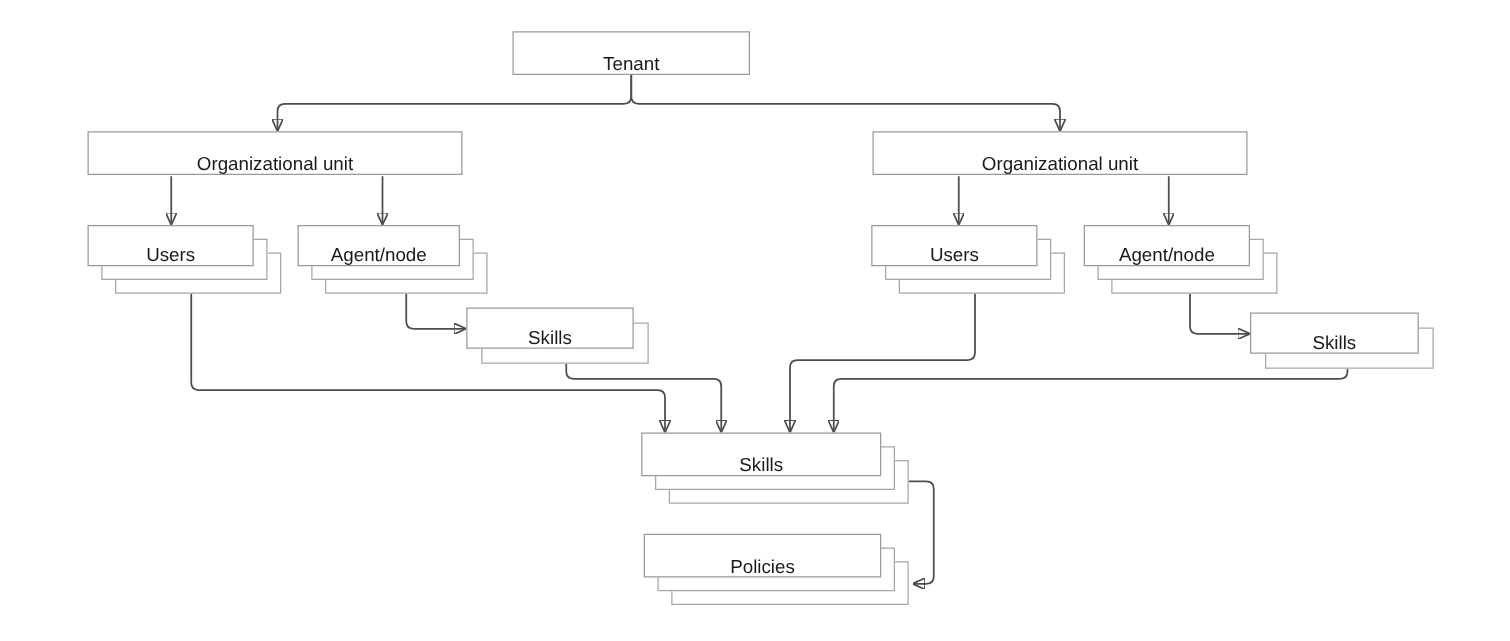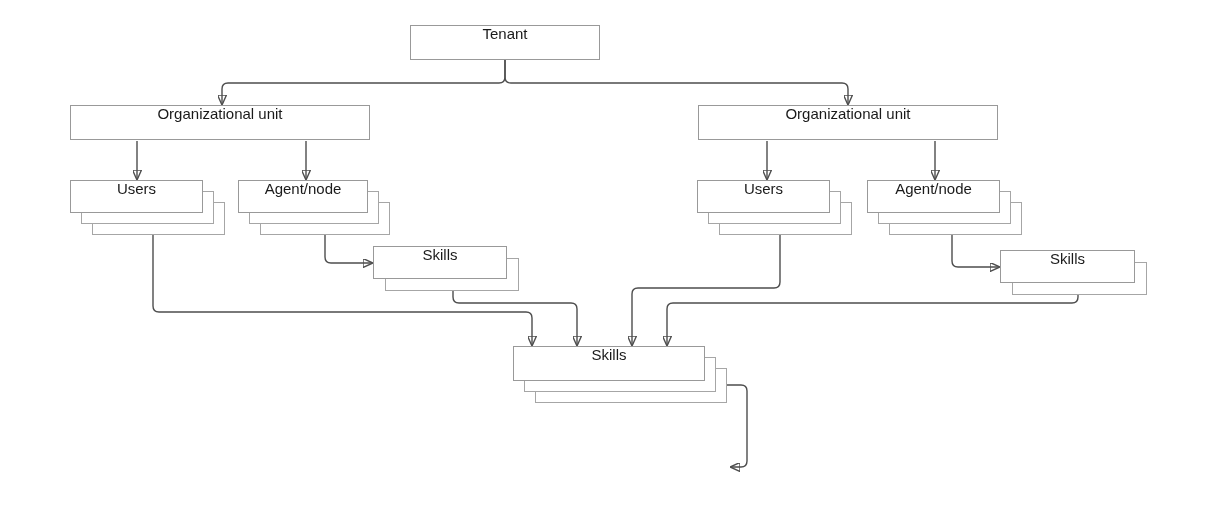--- a/index.html
+++ b/index.html
@@ -18,21 +18,21 @@
     background:#ffffff;border:1px solid #a6a6a6;
     box-sizing:border-box;
   }
   .stack3 .l2{transform:translate(22px,22px);}
   .stack3 .l1{transform:translate(11px,11px);}
   .stack2 .l1{transform:translate(12px,12px);}
   .node .main{
     position:absolute;left:0;top:0;right:0;bottom:0;
     background:#ffffff;border:1px solid #999999;
     box-sizing:border-box;
-    display:flex;align-items:flex-start;justify-content:center;
+    display:flex;align-items:flex-end;justify-content:center;
   }
   .node .label{
     font-size:15px;line-height:1;color:#1a1a1a;
     white-space:nowrap;
   }
 </style>
 </head>
 <body>
 
 <div class="canvas">
@@ -123,14 +123,21 @@
   </div>
 
   <div class="node stack3" style="left:513px;top:346px;width:192px;height:35px">
     <div class="layer l2"></div>
     <div class="layer l1"></div>
     <div class="main">
       <span class="label">Skills</span>
     </div>
   </div>
 
+  <div class="node stack3" style="left:515px;top:427px;width:190px;height:35px">
+    <div class="layer l2"></div>
+    <div class="layer l1"></div>
+    <div class="main">
+      <span class="label">Policies</span>
+    </div>
+  </div>
 
 </div>
 
 </body></html>

